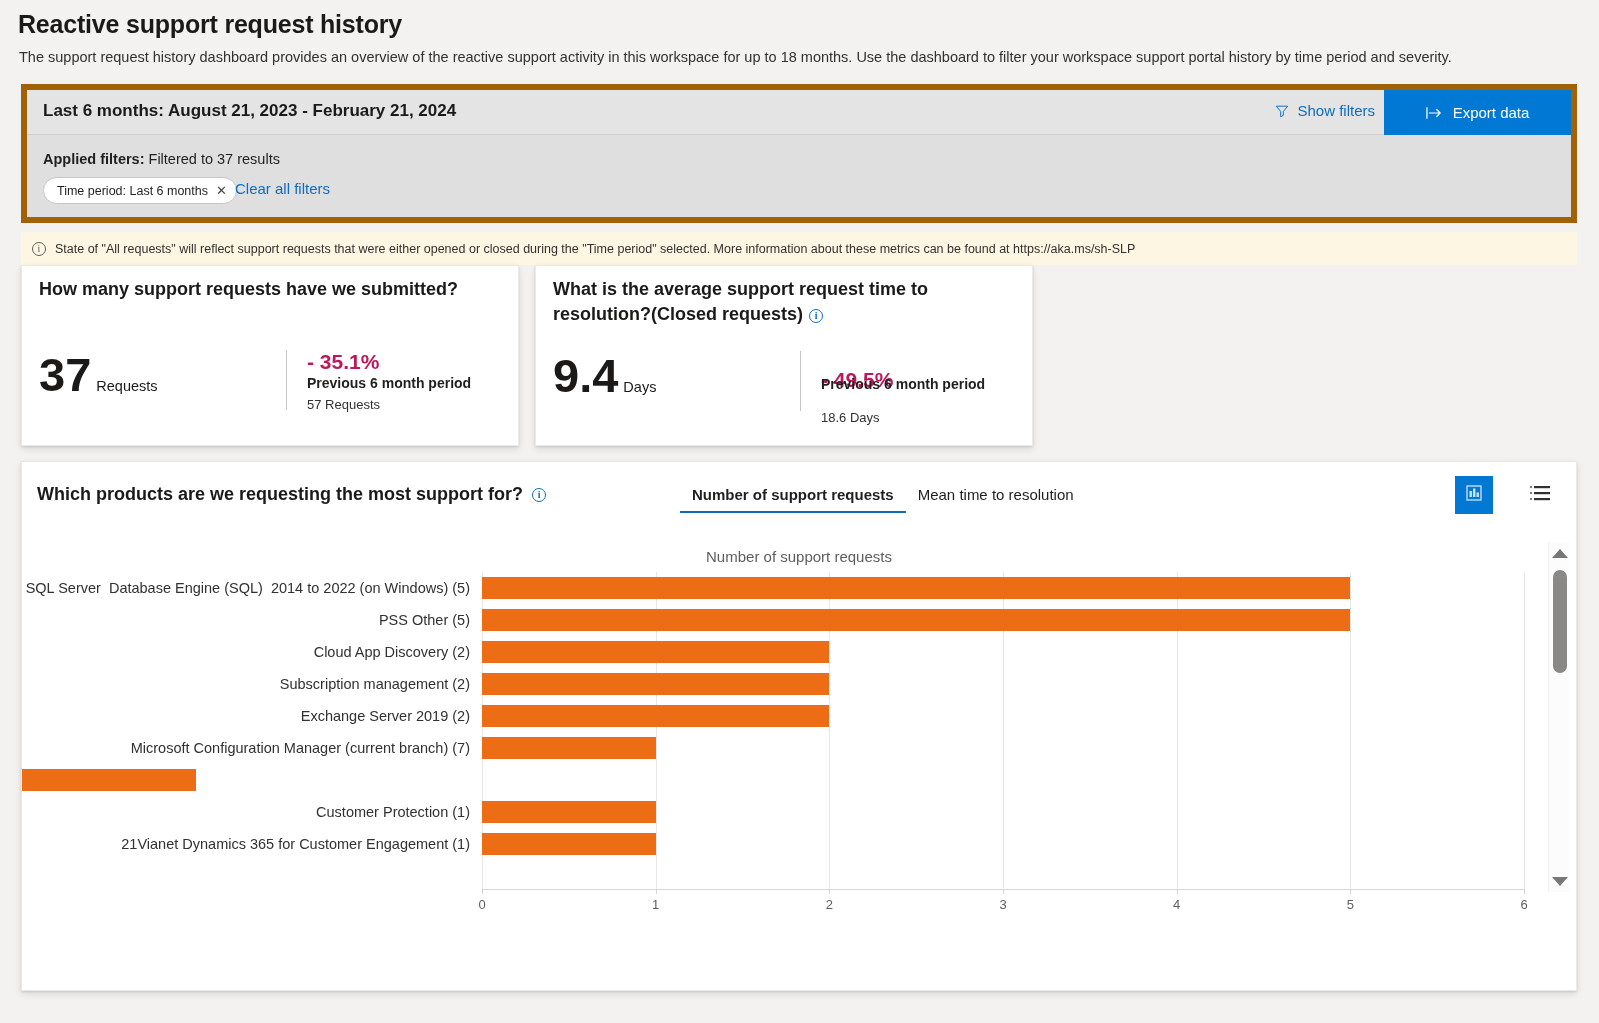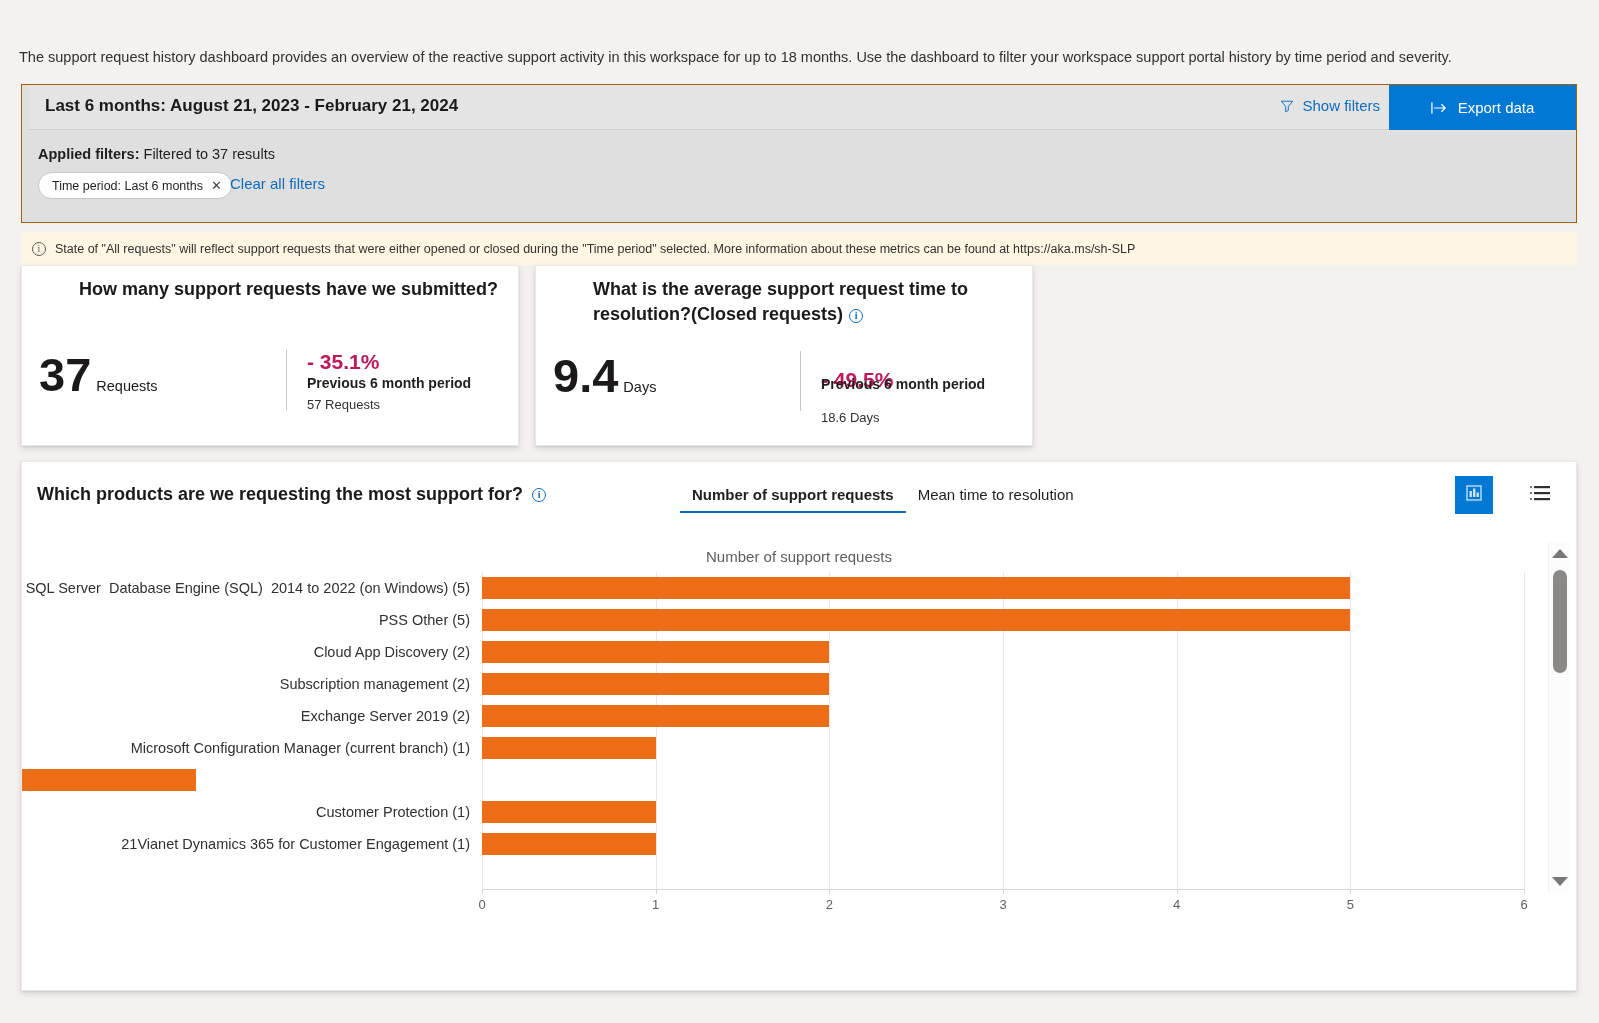--- a/index.html
+++ b/index.html
@@ -22,22 +22,21 @@
   .page-desc {
     position: absolute; left: 19px; top: 48px; width: 1540px;
     font-size: 14.5px; color: #323130; line-height: 18px;
   }
 
   
   .filter-panel {
     position: absolute; left: 21px; top: 84px;
     width: 1556px; height: 139px;
     background: #dfdfdf;
-    border: 1px solid #a16207;
-    padding-left: 7px;
+    border: 6px solid #a16207;
   }
   .fp-topbar {
     position: relative; height: 45px;
     background: #e4e4e4;
     border-bottom: 1px solid #cfcfcf;
   }
   .fp-range {
     position: absolute; left: 16px; top: 11px;
     font-size: 17px; font-weight: 700; color: #1b1a19;
   }
@@ -95,21 +94,21 @@
   
   .kpi {
     position: absolute; top: 265px;
     background: #fff; border: 1px solid #ebe9e7;
     box-shadow: 0 0.6px 1.8px rgba(0,0,0,.10), 0 3.2px 7.2px rgba(0,0,0,.11);
   }
   #kpi1 { left: 21px; width: 498px; height: 181px; }
   #kpi2 { left: 535px; width: 498px; height: 181px; }
   .kpi-title {
     position: absolute; left: 17px; top: 11px; width: 420px;
-    font-size: 18px; font-weight: 600; color: #1b1a19; line-height: 25px; margin-left: 40px;
+    font-size: 18px; font-weight: 600; color: #1b1a19; line-height: 25px;
   }
   .kpi-info { display: inline-block; vertical-align: 1px; margin-left: 6px; }
   .kpi-big {
     position: absolute; left: 17px;
     font-size: 47px; font-weight: 700; color: #1b1a19; line-height: 1;
   }
   .kpi-unit { font-size: 14.5px; font-weight: 400; margin-left: 5px; }
   .kpi-sep {
     position: absolute; width: 1px; background: #c8c6c4;
   }
@@ -198,20 +197,21 @@
     position: absolute; left: 4px; top: 28px;
     width: 14px; height: 103px;
     background: #8a8886; border-radius: 7px; cursor: pointer;
   }
 </style>
 </head>
 <body>
 
 <div class="page">
 
+  <div class="page-title">Reactive support request history</div>
   <div class="page-desc">The support request history dashboard provides an overview of the reactive support activity in this workspace for up to 18 months. Use the dashboard to filter your workspace support portal history by time period and severity.</div>
 
   <div class="filter-panel">
     <div class="fp-topbar">
       <div class="fp-range">Last 6 months: August 21, 2023 - February 21, 2024</div>
 
       <div class="show-filters">
         <span class="funnel">
           <svg width="14" height="14" viewBox="0 0 16 16">
               <path d="M1.5 2.5h13L9.5 8.6v4.4l-3 1.6V8.6z" fill="none" stroke="#0f6cbd" stroke-width="1.1"></path>
@@ -335,21 +335,21 @@
           </div>
           <div class="row">
             <div class="row-label">Subscription management (2)</div>
             <div class="bar" title="2" style="width: 347.333px; background: rgb(237, 108, 22);"></div>
           </div>
           <div class="row">
             <div class="row-label">Exchange Server 2019 (2)</div>
             <div class="bar" title="2" style="width: 347.333px; background: rgb(237, 108, 22);"></div>
           </div>
           <div class="row">
-            <div class="row-label">Microsoft Configuration Manager (current branch) (1)</div>
+            <div class="row-label">Microsoft Configuration Manager (current branch) (7)</div>
             <div class="bar" title="1" style="width: 173.667px; background: rgb(237, 108, 22);"></div>
           </div>
           <div class="row">
             <div class="bar" title="1" style="width: 173.667px; background: rgb(237, 108, 22);"></div>
           </div>
           <div class="row">
             <div class="row-label">Customer Protection (1)</div>
             <div class="bar" title="1" style="width: 173.667px; background: rgb(237, 108, 22);"></div>
           </div>
           <div class="row">

